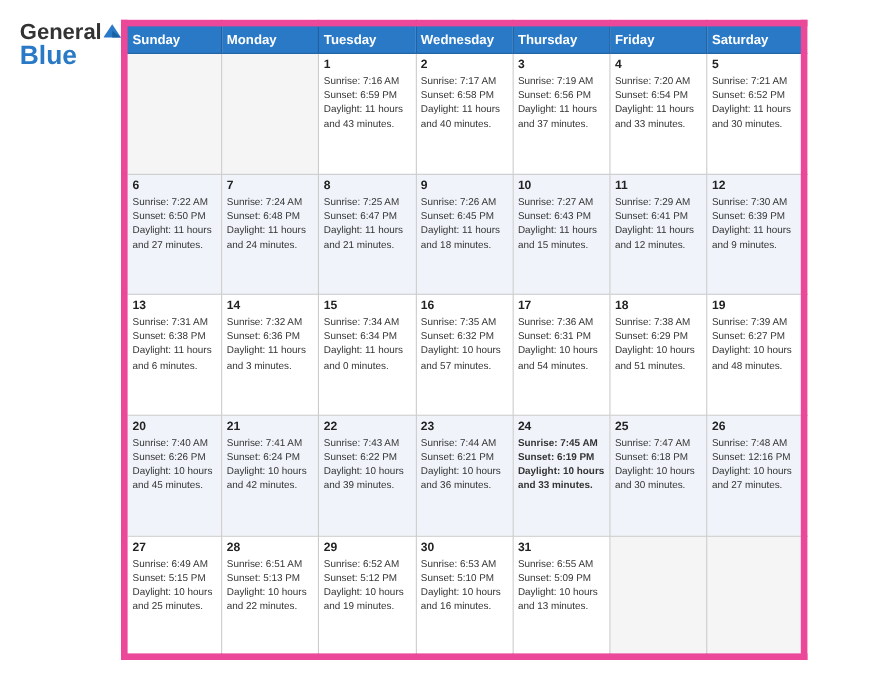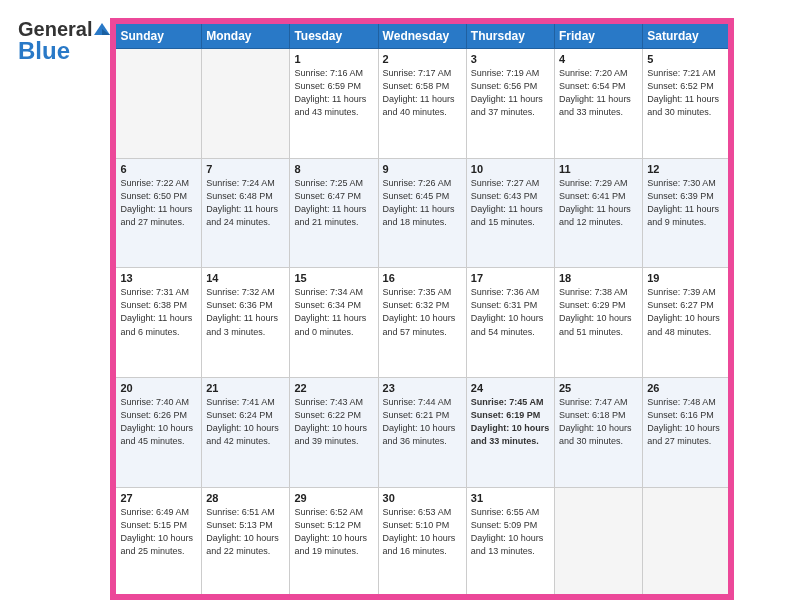--- a/index.html
+++ b/index.html
@@ -283,21 +283,21 @@
           </td>
           <td>
             <span class="day-number">25</span>
             <div class="day-info" style="white-space: pre-line;">Sunrise: 7:47 AM
 Sunset: 6:18 PM
 Daylight: 10 hours and 30 minutes.</div>
           </td>
           <td>
             <span class="day-number">26</span>
             <div class="day-info" style="white-space: pre-line;">Sunrise: 7:48 AM
-Sunset: 6:16 PM
+Sunset: 12:16 PM
 Daylight: 10 hours and 27 minutes.</div>
           </td>
         </tr>
         <tr>
           <td>
             <span class="day-number">27</span>
             <div class="day-info" style="white-space: pre-line;">Sunrise: 6:49 AM
 Sunset: 5:15 PM
 Daylight: 10 hours and 25 minutes.</div>
           </td>

